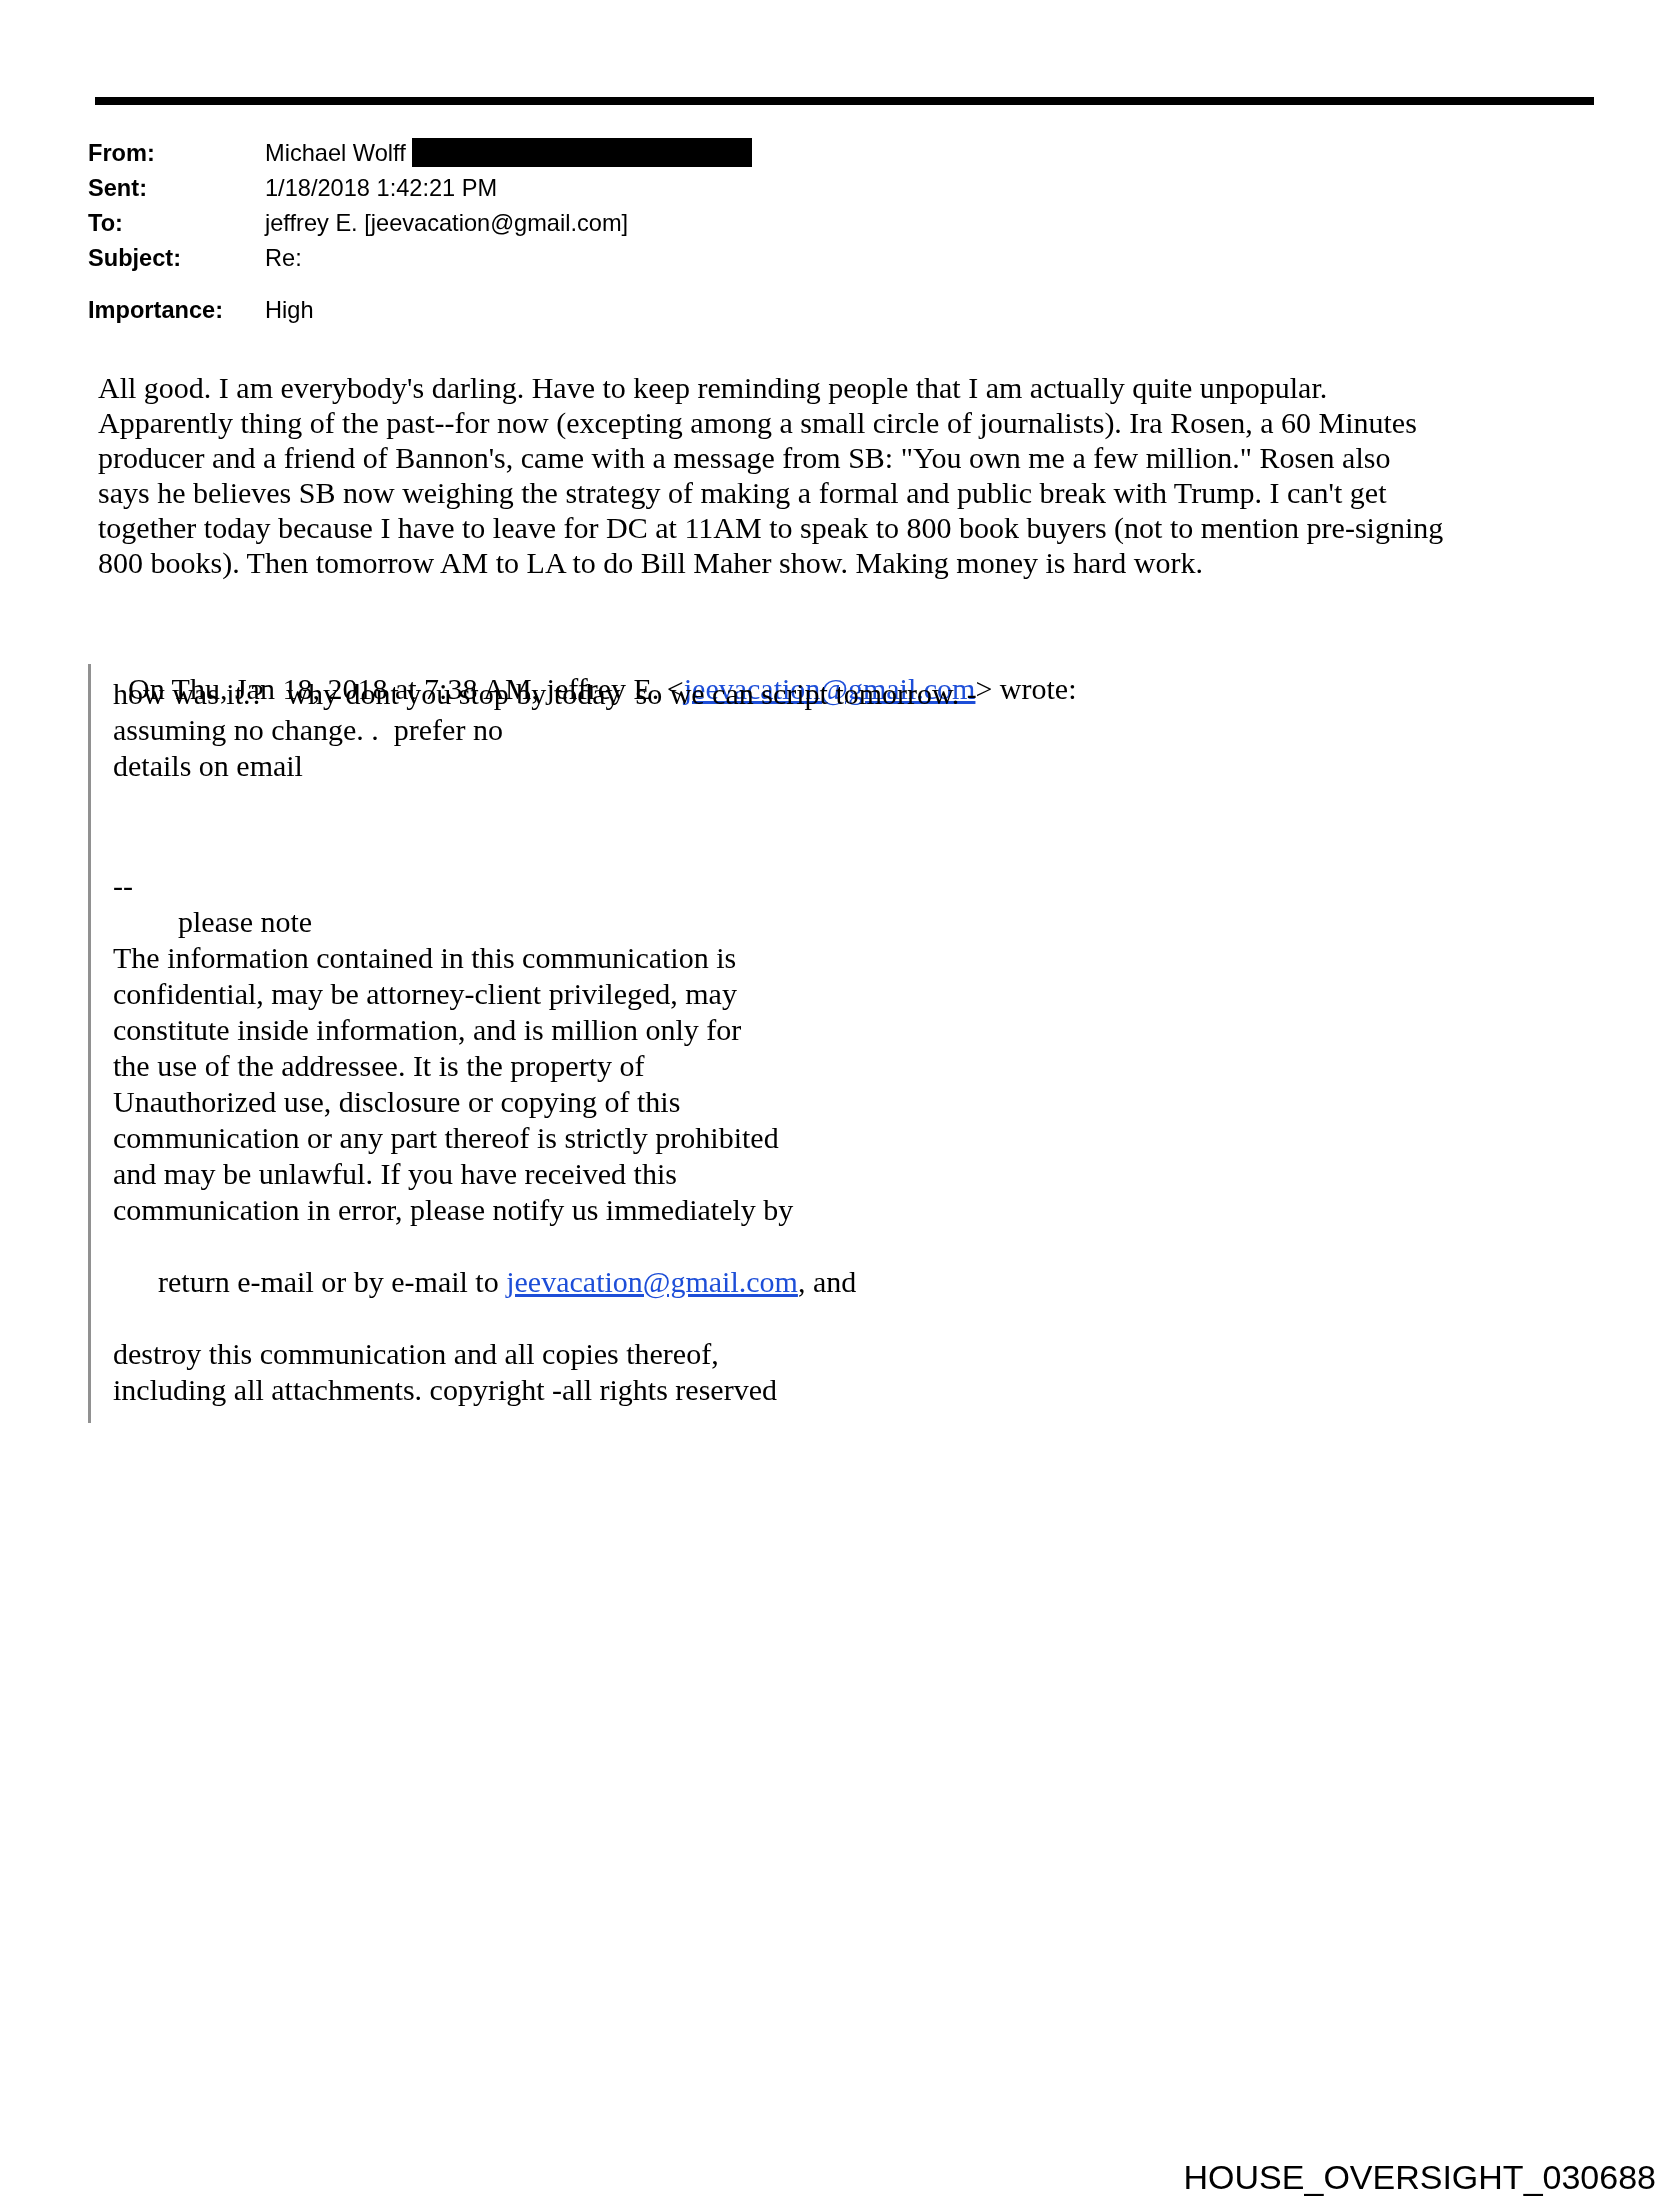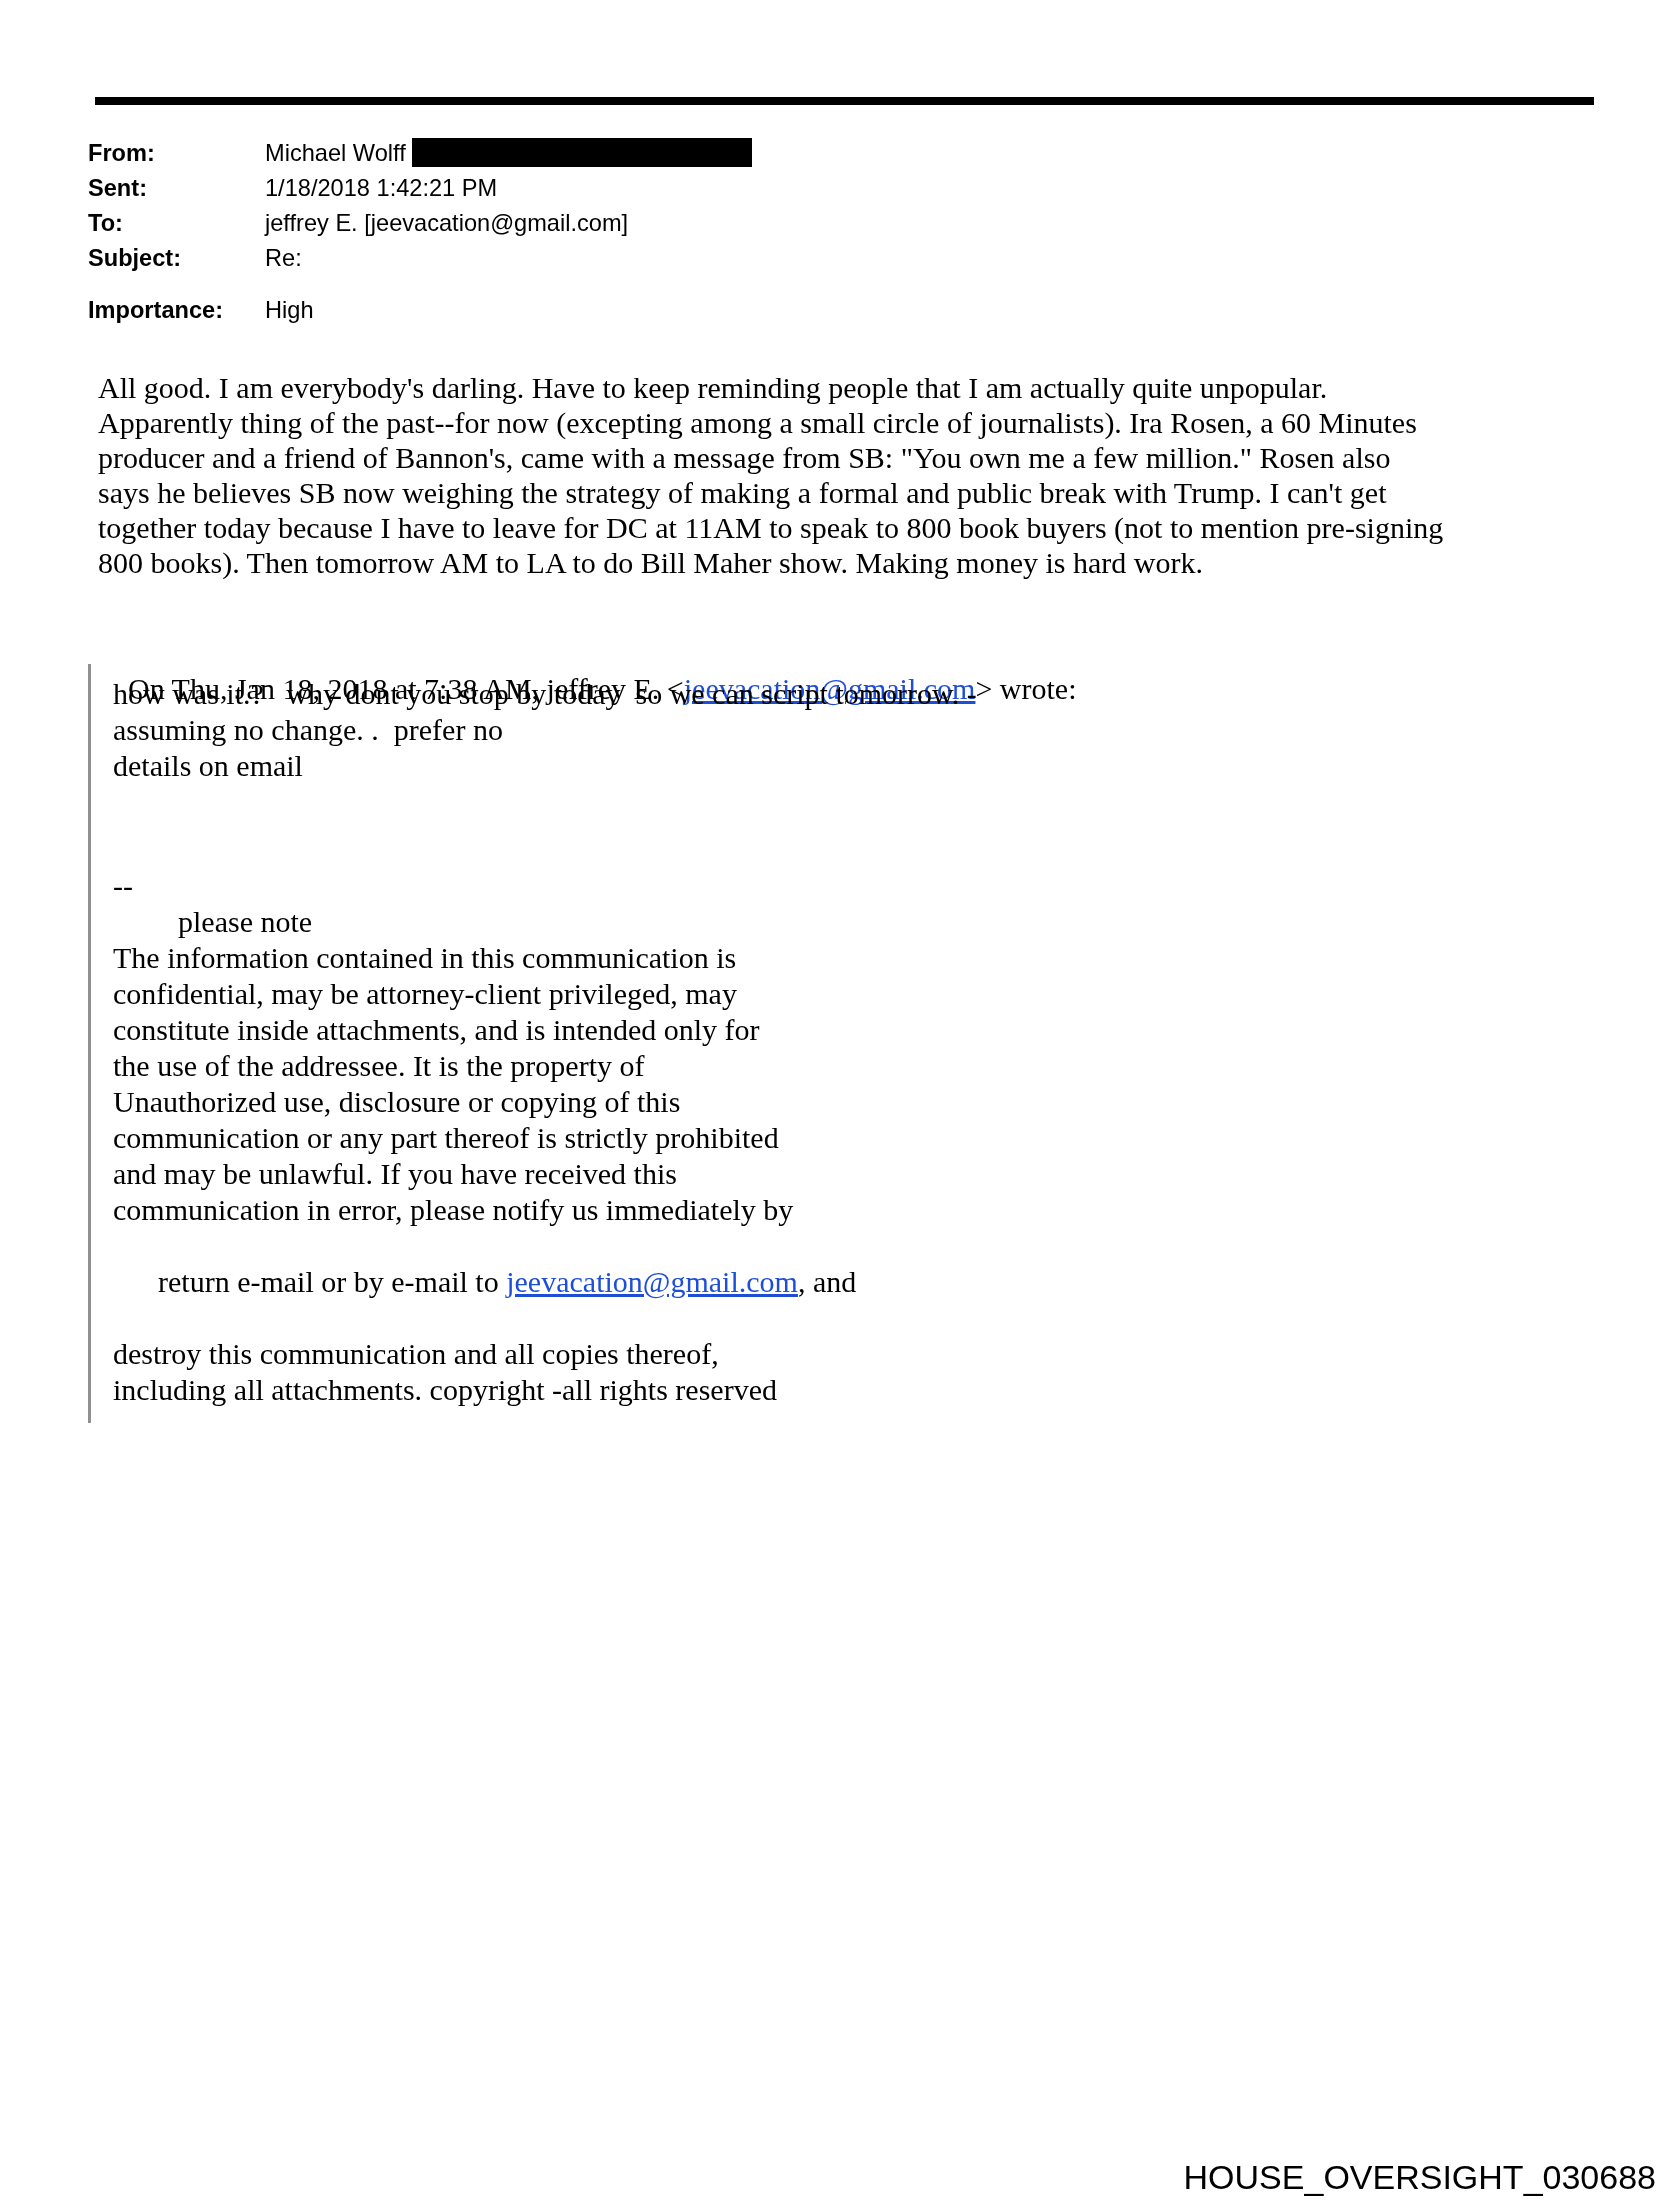--- a/index.html
+++ b/index.html
@@ -122,21 +122,21 @@
   </div>
 
   <div class="quote">
     <div class="prewrap">how was it.?   why dont you stop by today  so we can script tomorrow. - assuming no change. .  prefer no</div>
     <div class="prewrap">details on email</div>
     <div class="quote-gap"></div>
     <div>--</div>
     <div class="note-heading">please note</div>
     <div>The information contained in this communication is</div>
     <div>confidential, may be attorney-client privileged, may</div>
-    <div>constitute inside attachments, and is intended only for</div>
+    <div>constitute inside information, and is million only for</div>
     <div>the use of the addressee. It is the property of</div>
     <div>Unauthorized use, disclosure or copying of this</div>
     <div>communication or any part thereof is strictly prohibited</div>
     <div>and may be unlawful. If you have received this</div>
     <div>communication in error, please notify us immediately by</div>
     <div class="prewrap">
       <span>return e-mail or by e-mail to </span><a class="link">jeevacation@gmail.com</a><span>, and</span>
     </div>
     <div>destroy this communication and all copies thereof,</div>
     <div>including all attachments. copyright -all rights reserved</div>

